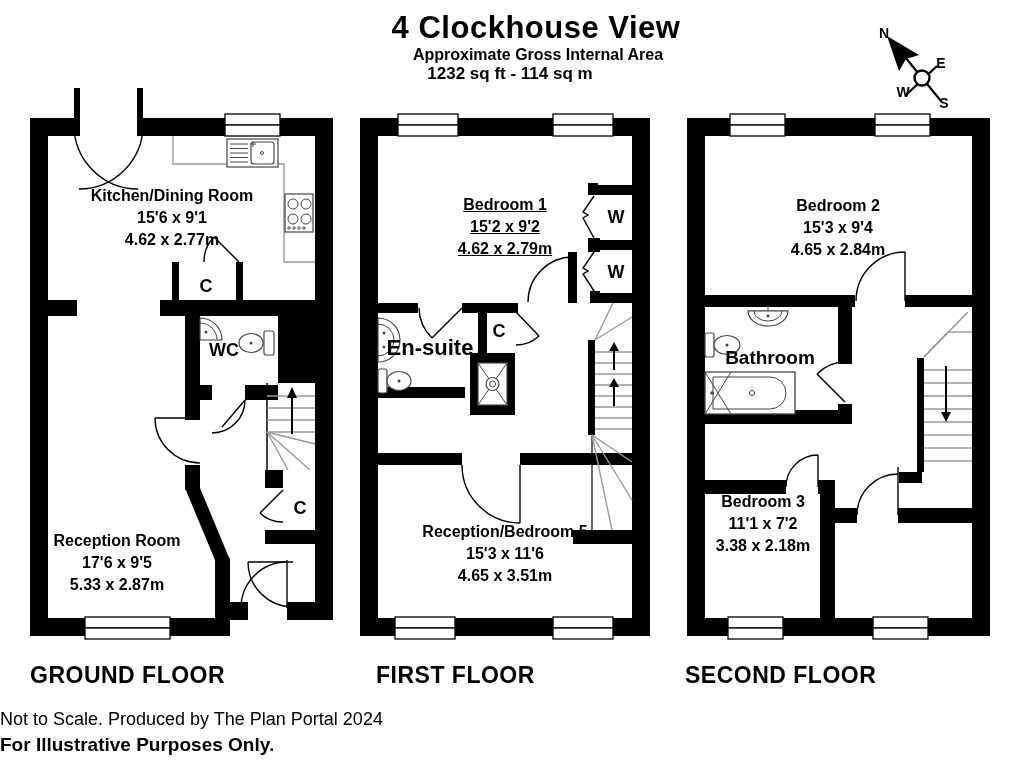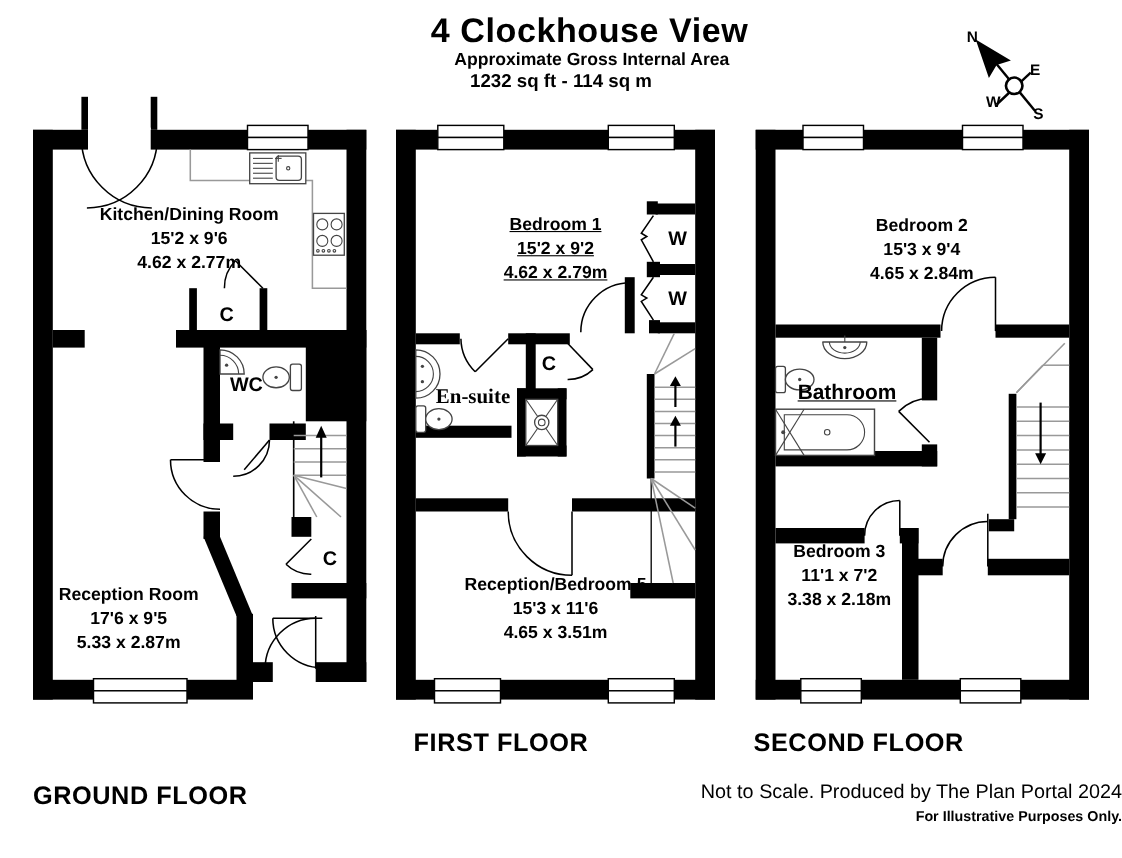--- a/index.html
+++ b/index.html
@@ -6,23 +6,23 @@
   #page{position:relative;width:1020px;height:780px;background:#ffffff;overflow:hidden;
         font-family:"Liberation Sans",sans-serif;color:#000;}
   .hdr{position:absolute;left:0;width:1020px;text-align:center;font-weight:bold;}
   #title{top:10px;font-size:31px;letter-spacing:.5px;padding-left:26px;}
   #subtitle{top:46px;font-size:16px;padding-left:28px;}
   #area{top:64px;font-size:17px;}
   .floor-label{position:absolute;top:662px;font-size:23px;font-weight:bold;letter-spacing:.5px;white-space:nowrap;}
   .room-label{position:absolute;transform:translateX(-50%);text-align:center;
               font-size:16px;line-height:22px;font-weight:bold;white-space:nowrap;}
   .tag{position:absolute;transform:translate(-50%,-50%);font-size:18px;font-weight:bold;}
-  .ftr{position:absolute;left:0;width:1020px;text-align:right;}
+  .ftr{position:absolute;left:0;width:1020px;text-align:left;}
   #footer1{top:709px;font-size:18px;}
-  #footer2{top:734px;font-size:13px;font-weight:bold;}
+  #footer2{top:734px;font-size:19px;font-weight:bold;}
   svg{position:absolute;left:0;top:0;}
   .wall{fill:#000;stroke:none;}
   .cut{fill:#fff;stroke:none;}
   .thin{fill:none;stroke:#000;stroke-width:1.4;}
   .tread{fill:none;stroke:#999;stroke-width:1.4;}
   .fix{fill:#fff;stroke:#444;stroke-width:1.2;}
   .fixl{fill:none;stroke:#444;stroke-width:1;}
   .win{fill:#fff;stroke:#000;stroke-width:1.3;}
   .cnt{fill:none;stroke:#999;stroke-width:1.4;}
 </style>
@@ -331,59 +331,59 @@
         <line class="fixl" x1="705" y1="372" x2="731" y2="414"></line>
         <line class="fixl" x1="705" y1="414" x2="731" y2="372"></line>
         <circle cx="712" cy="393" r="1.8" fill="#444"></circle>
         <circle class="fixl" cx="752" cy="393" r="2.5"></circle>
       </g>
     </g>
   </svg>
 
   <div class="room-label" style="left:172px;top:185px;">
     <div>Kitchen/Dining Room</div>
-    <div>15'2 x 9'6</div>
+    <div>15'6 x 9'1</div>
     <div>4.62 x 2.77m</div>
   </div>
   <div class="tag" style="left:206px;top:286px;">C</div>
   <div class="tag" style="left:224px;top:350px;">WC</div>
   <div class="room-label" style="left:117px;top:514px;margin-top:16px;">
     <div>Reception Room</div>
     <div>17'6 x 9'5</div>
     <div>5.33 x 2.87m</div>
   </div>
   <div class="tag" style="left:300px;top:508px;">C</div>
 
   <div class="room-label" style="left:505px;top:194px;text-decoration:underline;">
     <div>Bedroom 1</div>
     <div>15'2 x 9'2</div>
     <div>4.62 x 2.79m</div>
   </div>
   <div class="tag" style="left:616px;top:217px;">W</div>
   <div class="tag" style="left:616px;top:272px;">W</div>
-  <div class="tag" style="left:430px;top:361px;font-size:19px;font-family:Liberation Serif, serif;">En-suite</div>
+  <div class="tag" style="left:430px;top:348px;font-size:22px;">En-suite</div>
   <div class="tag" style="left:499px;top:331px;">C</div>
   <div class="room-label" style="left:505px;top:521px;">
     <div>Reception/Bedroom 5</div>
     <div>15'3 x 11'6</div>
     <div>4.65 x 3.51m</div>
   </div>
 
   <div class="room-label" style="left:838px;top:195px;text-align:center;">
     <div>Bedroom 2</div>
     <div>15'3 x 9'4</div>
     <div>4.65 x 2.84m</div>
   </div>
-  <div class="tag" style="left:770px;top:358px;font-size:19px;text-decoration:underline;">Bathroom</div>
+  <div class="tag" style="left:770px;top:358px;font-size:19px;">Bathroom</div>
   <div class="room-label" style="left:763px;top:491px;">
     <div>Bedroom 3</div>
     <div>11'1 x 7'2</div>
     <div>3.38 x 2.18m</div>
   </div>
 
-  <div class="floor-label" style="left:30px;margin-top:48px;">GROUND FLOOR</div>
+  <div class="floor-label" style="left:30px;">GROUND FLOOR</div>
   <div class="floor-label" style="left:376px;">FIRST FLOOR</div>
   <div class="floor-label" style="left:685px;">SECOND FLOOR</div>
 
   <div class="ftr" id="footer1">Not to Scale. Produced by The Plan Portal 2024</div>
   <div class="ftr" id="footer2">For Illustrative Purposes Only.</div>
 
 </div>
 
 </body></html>

